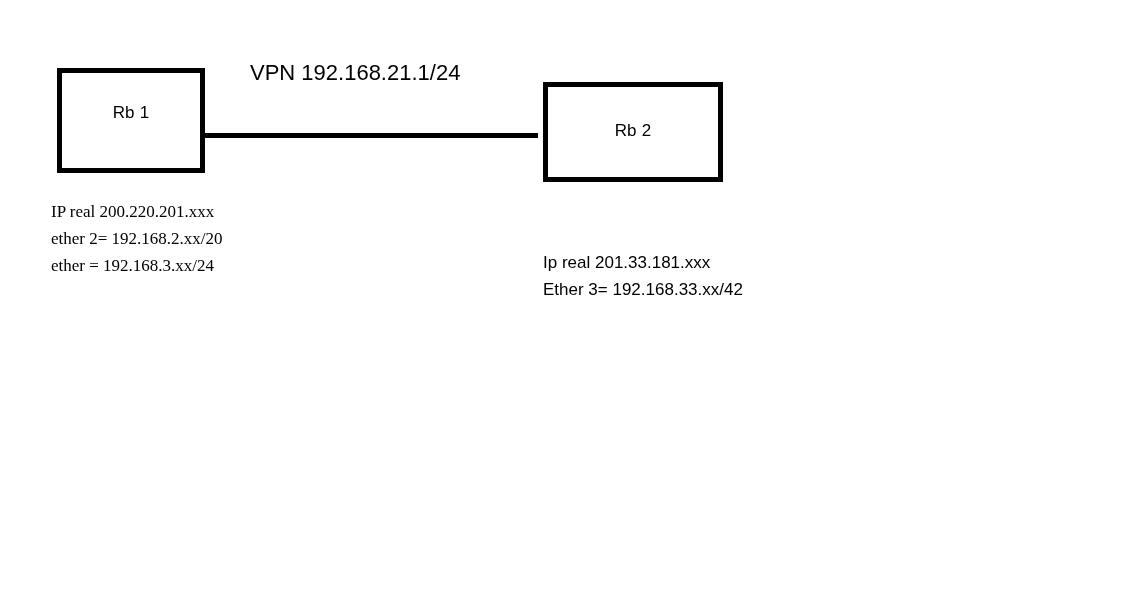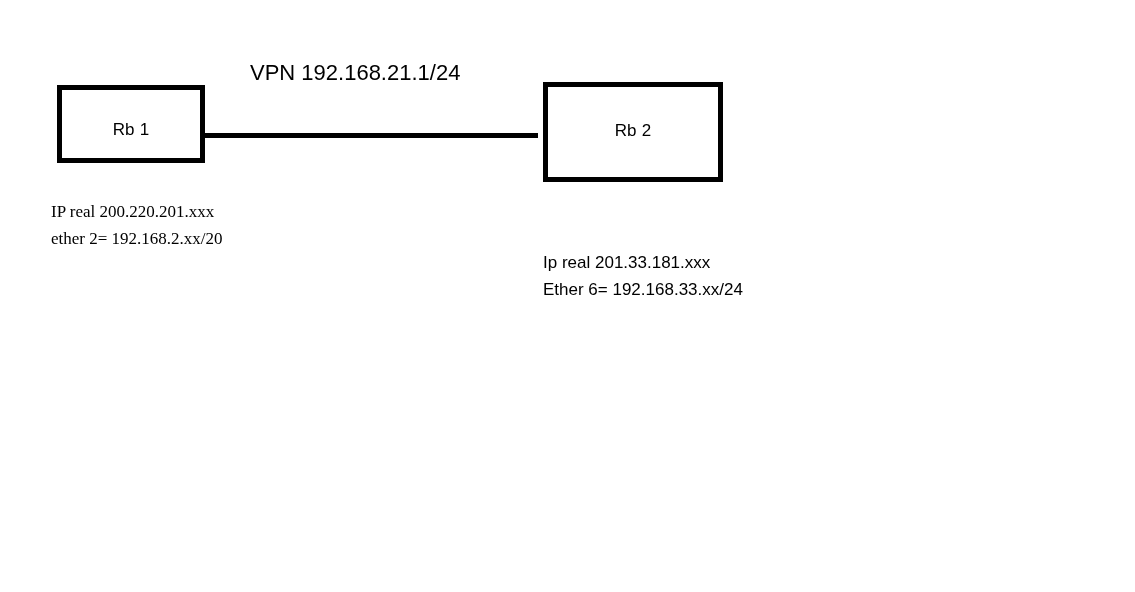--- a/index.html
+++ b/index.html
@@ -34,23 +34,23 @@
     text-align: center;
     font-size: 17px;
     line-height: 20px;
     letter-spacing: 0.2px;
     color: #000000;
     white-space: nowrap;
   }
 
   #router-1 {
     left: 57px;
-    top: 85px;
+    top: 68px;
     width: 148px;
-    height: 78px;
+    height: 105px;
   }
   #router-1 .router-label {
     top: 30px;
   }
 
   #router-2 {
     left: 543px;
     top: 82px;
     width: 180px;
     height: 100px;
@@ -115,20 +115,21 @@
 
   <div id="vpn-link-label">VPN 192.168.21.1/24</div>
 
   <div id="router-2" class="router-box">
     <span class="router-label">Rb 2</span>
   </div>
 
   <div id="annotation-left" class="annotation">
     <span class="ann-line">IP real 200.220.201.xxx</span>
     <span class="ann-line">ether 2= 192.168.2.xx/20</span>
+    <span class="ann-line">ether = 192.168.3.xx/24</span>
   </div>
 
   <div id="annotation-right" class="annotation">
     <span class="ann-line">Ip real 201.33.181.xxx</span>
-    <span class="ann-line">Ether 6= 192.168.33.xx/24</span>
+    <span class="ann-line">Ether 3= 192.168.33.xx/42</span>
   </div>
 
 </div>
 
 </body></html>

